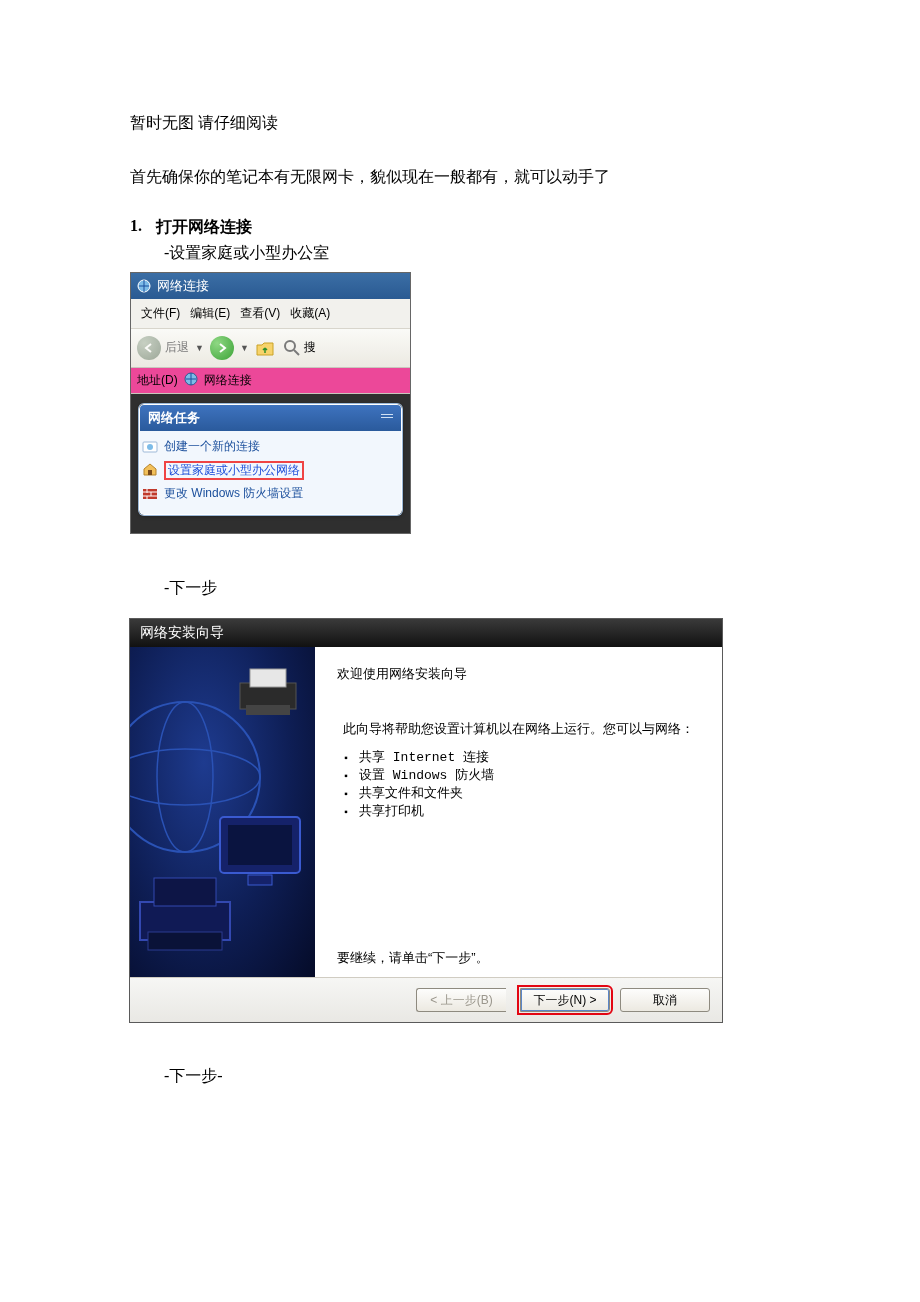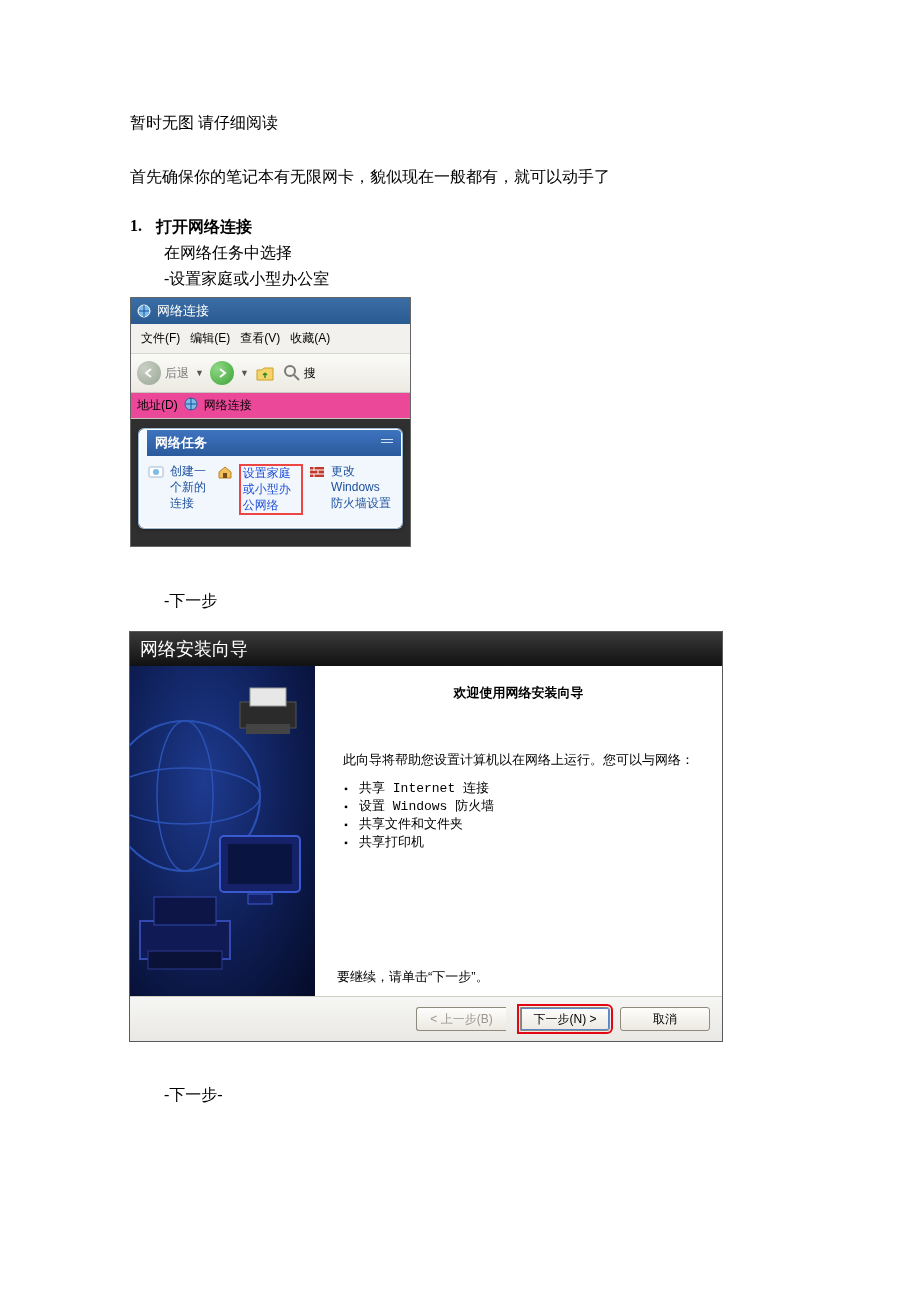--- a/index.html
+++ b/index.html
@@ -107,28 +107,27 @@
     box-shadow: 0 0 0 1px #9db9d8, 0 1px 4px rgba(0,0,0,0.4);
     overflow: hidden;
   }
   .task-header {
     background: linear-gradient(#3e73bf, #2a5a9c);
     color:#fff;
     font-weight:bold;
     padding:4px 8px;
     display:flex; align-items:center; justify-content:space-between;
     font-size:13px;
-    margin-left:7px;
   }
   .task-collapse {
     width:12px; height:4px; border-top:4px double #cfe0f4;
   }
   .task-body {
-    padding: 8px 6px 12px 8px;
-    display:flex; flex-direction:row; gap:6px;
+    padding: 8px 6px 12px 2px;
+    display:flex; flex-direction:column; gap:6px;
     background:#f2f7fd;
   }
   .task-item {
     display:flex; align-items:flex-start; gap:6px;
     color:#1b4f9c;
     line-height:1.3;
   }
   .task-item .ti-icon {
     width:16px; height:16px; flex:0 0 16px;
     display:flex; align-items:center; justify-content:center;
@@ -147,21 +146,21 @@
     font-family: "SimSun", Tahoma, sans-serif;
     font-size: 13px;
     box-sizing: border-box;
     background:#fff;
     box-shadow: 0 0 0 1px #5a5a5a;
   }
   .wiz-title {
     background: linear-gradient(#3a3a3a, #111);
     color:#fff;
     padding: 5px 10px;
-    font-size: 18px;
+    font-size: 14px;
   }
   .wiz-body {
     display:flex;
     height: 330px;
     background:#fff;
   }
   .wiz-side {
     width: 185px;
     background: radial-gradient(ellipse at 40% 35%, #1e3b8f 0%, #0e1e55 55%, #050b28 100%);
     position: relative;
@@ -169,23 +168,22 @@
     flex:0 0 185px;
   }
   .wiz-side svg { position:absolute; }
   .wiz-main {
     flex:1;
     padding: 18px 22px 10px 22px;
     color:#000;
     display:flex; flex-direction:column;
   }
   .wiz-heading {
-    font-weight:bold;
-    margin-bottom: 48px;
-    text-align: center;
+    font-weight:normal;
+    margin-bottom: 36px;
   }
   .wiz-desc { line-height:1.5; margin-bottom:10px;text-align:center; }
   .wiz-list {
     list-style: none;
     padding: 0 0 0 6px;
     margin: 0;
   }
   .wiz-list li::before {
     content: "▪";
     margin-right: 10px;
@@ -227,21 +225,20 @@
 
   <p class="para">暂时无图  请仔细阅读</p>
 
   <p class="para">首先确保你的笔记本有无限网卡，貌似现在一般都有，就可以动手了</p>
 
   <div>
     <div class="step-head">
       <span>1.</span>
       <span>打开网络连接</span>
     </div>
-    <div class="step-sub">在网络任务中选择</div>
     <div class="step-sub">-设置家庭或小型办公室</div>
 
     <div class="nc-window">
       <div class="nc-titlebar">
         <span class="nc-title-icon">
           <svg width="14" height="14" viewBox="0 0 14 14">
               <circle cx="7" cy="7" r="6" fill="#7dbce8" stroke="#fff" stroke-width="1"></circle>
               <path d="M2 7h10M7 1v12" stroke="#1b4f9c" stroke-width="1"></path>
             </svg>
         </span>

